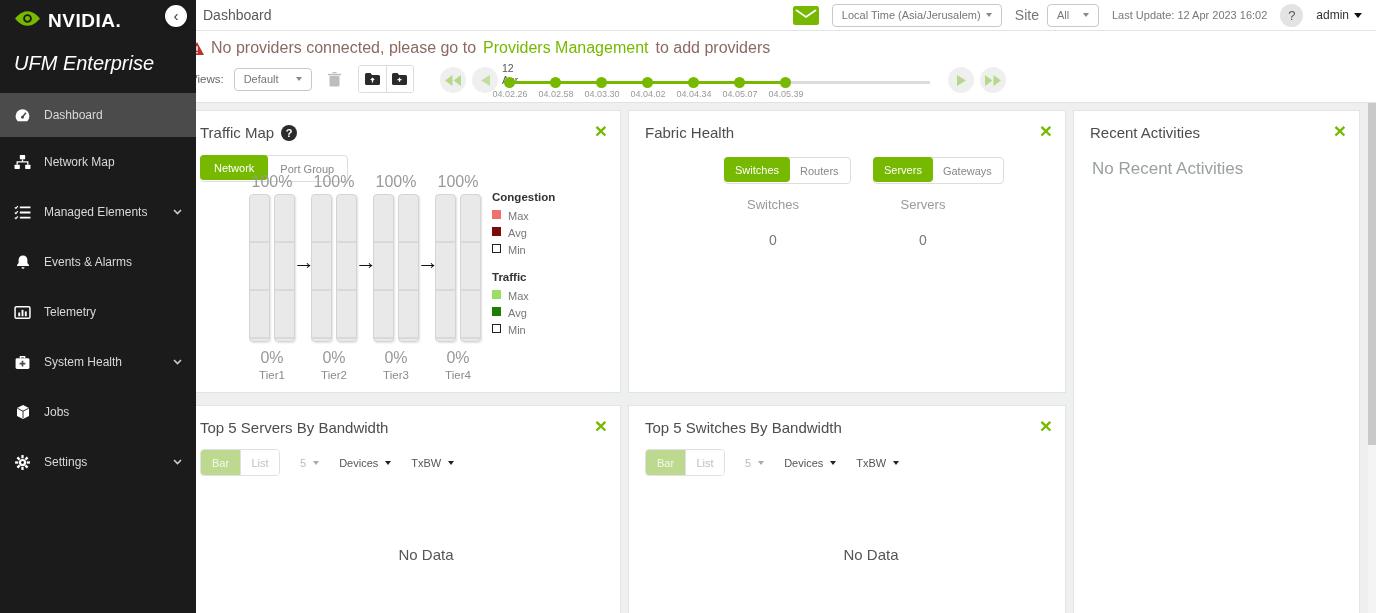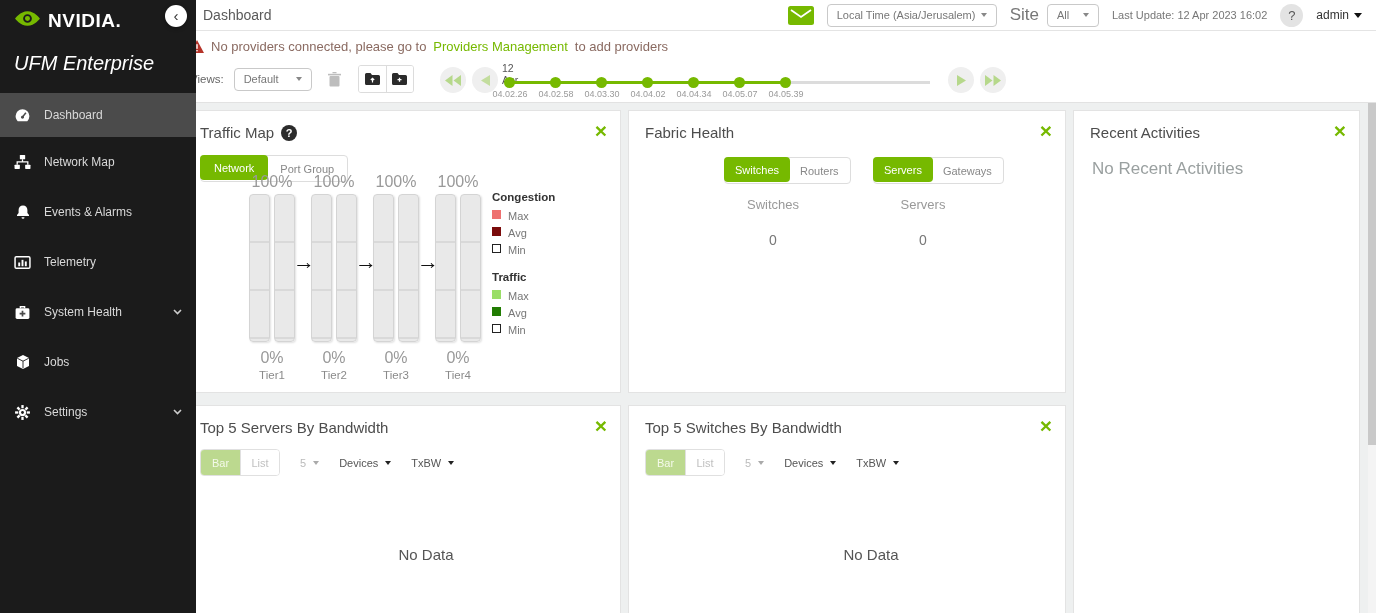--- a/index.html
+++ b/index.html
@@ -17,29 +17,29 @@
   .nav-icon { width:17px; height:17px; flex:0 0 17px; display:flex; align-items:center; justify-content:center; }
   .nav-caret { margin-left:auto; display:flex; }
 
   
   .topbar { position:absolute; left:176px; top:0; width:1200px; height:31px; background:#fff; border-bottom:1px solid #e4e4e4; display:flex; align-items:center; z-index:10; }
   .collapse-btn { position:absolute; left:165px; top:5px; width:22px; height:22px; border-radius:50%; background:#fff; box-shadow:0 1px 4px rgba(0,0,0,.4); z-index:40; display:flex; align-items:center; justify-content:center; font-size:15px; color:#333; cursor:pointer; padding-bottom:2px; }
   .page-title { font-size:14px; color:#5a5a5a; margin-left:27px; }
   .topbar-right { display:flex; align-items:center; margin-left:auto; padding-right:14px; gap:13px; }
   .fake-select { border:1px solid #c9c9c9; border-radius:4px; height:23px; display:flex; align-items:center; padding:0 9px; font-size:11px; color:#777; background:#fff; cursor:pointer; }
   .caret-tri { width:0; height:0; border-left:3.5px solid transparent; border-right:3.5px solid transparent; border-top:4.5px solid #888; }
-  .site-label { font-size:17px; color:#777; }
+  .site-label { font-size:14px; color:#777; }
   .last-update { font-size:11px; color:#777; }
   .help-circle { width:23px; height:23px; border-radius:50%; background:#e3e3e3; color:#555; font-size:13px; display:flex; align-items:center; justify-content:center; cursor:pointer; }
   .user-menu { display:flex; align-items:center; gap:5px; font-size:12px; color:#333; cursor:pointer; }
   .user-caret { width:0; height:0; border-left:4px solid transparent; border-right:4px solid transparent; border-top:5px solid #111; }
 
   
   .subheader { position:absolute; left:176px; top:31px; width:1200px; height:72px; background:#fff; border-bottom:1px solid #e2e2e2; z-index:5; }
-  .alert-row { position:absolute; left:14px; top:8px; display:flex; align-items:center; gap:7px; font-size:13px; color:#8a6a61; }
+  .alert-row { position:absolute; left:14px; top:8px; display:flex; align-items:center; gap:7px; font-size:16px; color:#8a6a61; }
   .alert-link { color:#76b900; cursor:pointer; }
   .views-row { position:absolute; left:14px; top:34px; display:flex; align-items:center; gap:10px; }
   .views-label { font-size:11.5px; color:#666; }
   .view-select { width:78px; justify-content:space-between; }
   .trash-btn { width:26px; height:26px; display:flex; align-items:center; justify-content:center; background:#fff; border:none; cursor:default; }
   .btn-group { display:flex; border:1px solid #dcdcdc; border-radius:3px; overflow:hidden; }
   .group-btn { width:27px; height:26px; display:flex; align-items:center; justify-content:center; background:#fff; cursor:pointer; }
   .group-btn + .group-btn { border-left:1px solid #dcdcdc; }
 
   .tl-ctrl { position:absolute; width:26px; height:26px; border-radius:50%; background:#efefef; display:flex; align-items:center; justify-content:center; cursor:pointer; top:36px; }
@@ -136,20 +136,34 @@
     <div class="nav-item">
       <span class="nav-icon">
         <svg width="17" height="17" viewBox="0 0 16 16">
             <path d="M8 5v2.5M3 10V7.5h10V10" stroke="#fff" stroke-width="1.2" fill="none"></path>
             <rect x="5.5" y="1" width="5" height="4" rx=".5" fill="#fff"></rect>
             <rect x=".5" y="10" width="5" height="4" rx=".5" fill="#fff"></rect>
             <rect x="10.5" y="10" width="5" height="4" rx=".5" fill="#fff"></rect>
           </svg>
       </span>
       <span class="nav-label">Network Map</span>
+    </div>
+    <div class="nav-item">
+      <span class="nav-icon">
+        <svg width="17" height="17" viewBox="0 0 16 16">
+            <path d="M5.5 3.2h10M5.5 8h10M5.5 12.8h10" stroke="#fff" stroke-width="1.7"></path>
+            <path d="M.8 3.2l1 1L3.6 2M.8 8l1 1L3.6 6.8M.8 12.8l1 1 1.8-2.2" stroke="#fff" stroke-width="1.1" fill="none"></path>
+          </svg>
+      </span>
+      <span class="nav-label">Managed Elements</span>
+      <span class="nav-caret">
+        <svg width="9" height="6" viewBox="0 0 9 6">
+            <path d="M1 1l3.5 3.5L8 1" stroke="#ccc" stroke-width="1.6" fill="none"></path>
+          </svg>
+      </span>
     </div>
     <div class="nav-item">
       <span class="nav-icon">
         <svg width="16" height="16" viewBox="0 0 16 16">
             <path d="M8 1.5c-2.7 0-4.4 1.9-4.4 4.4v3.2L2 11v1h12v-1l-1.6-1.9V5.9C12.4 3.4 10.7 1.5 8 1.5z" fill="#fff"></path>
             <path d="M6.5 13.3a1.5 1.5 0 0 0 3 0z" fill="#fff"></path>
           </svg>
       </span>
       <span class="nav-label">Events &amp; Alarms</span>
     </div>

